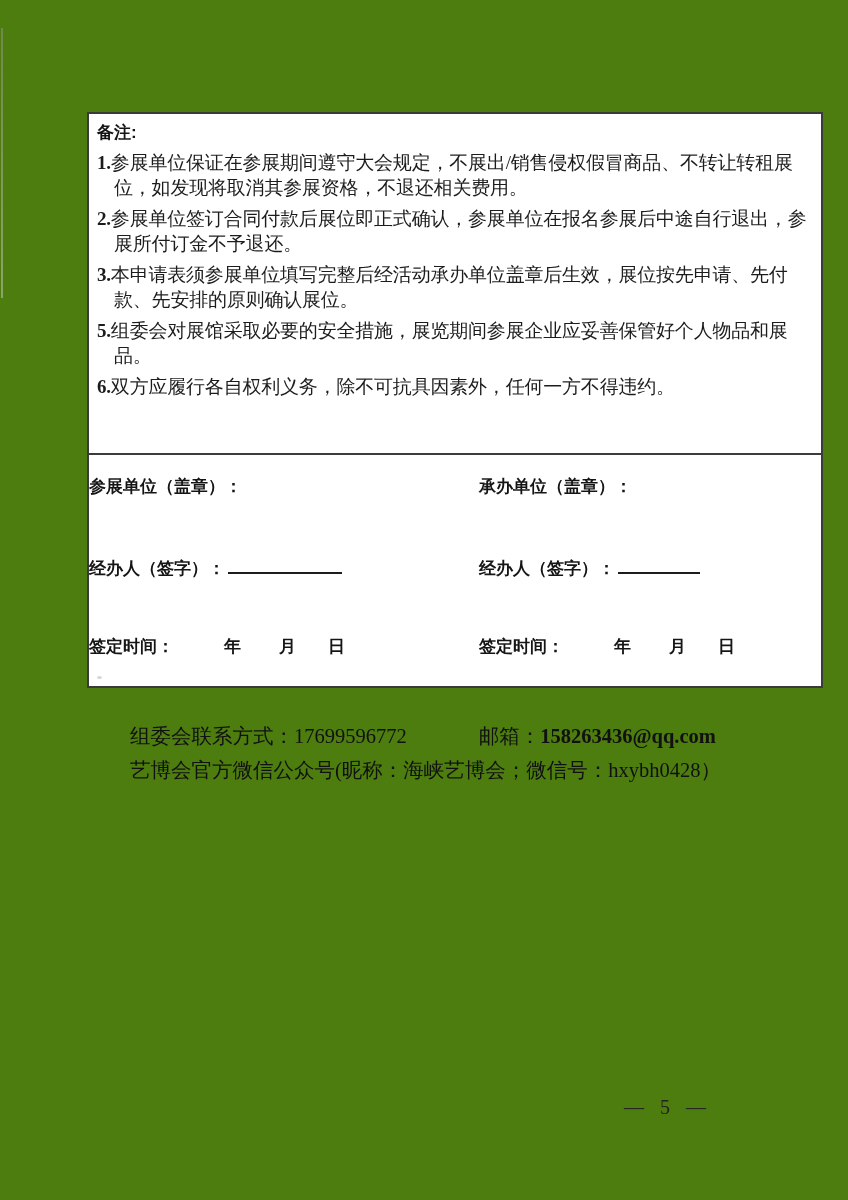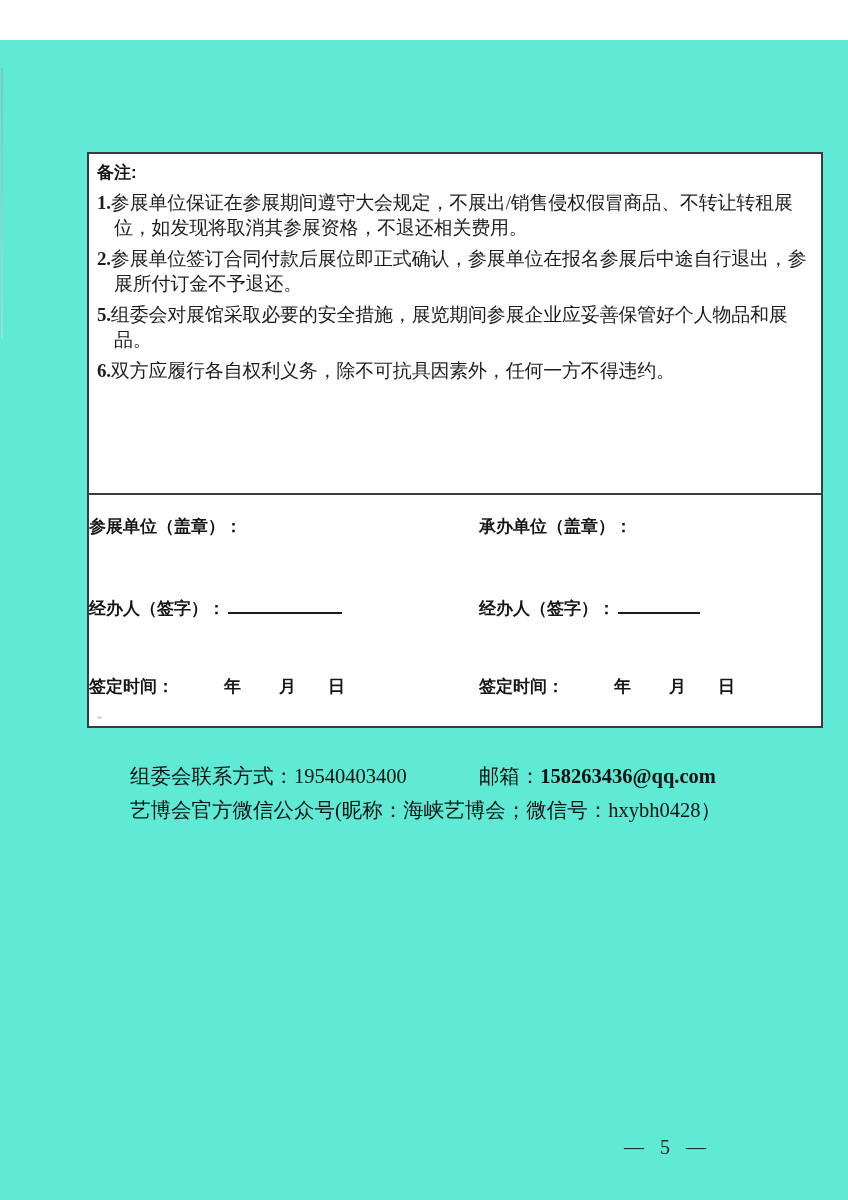--- a/index.html
+++ b/index.html
@@ -4,21 +4,21 @@
 <style>
   * { margin: 0; padding: 0; box-sizing: border-box; }
   html, body {
     width: 848px; height: 1200px;
     background: #ffffff;
     font-family: "Liberation Serif", "DejaVu Serif", serif;
     color: #1c1c1c;
     position: relative;
     overflow: hidden;
   }
-  .page { position: absolute; inset: 0; background: #5eead4; margin-top: 40px; }
+  .page { position: absolute; inset: 0; background: #4d7c0f; }
 
   
   .scan-edge {
     position: absolute; left: 1px; top: 28px;
     width: 2px; height: 270px;
     background: linear-gradient(#9a9a9a, #d8d8d8);
     opacity: 0.45;
   }
   .speck {
     position: absolute; left: 97px; top: 676px;
@@ -108,20 +108,21 @@
 
   <div class="scan-edge"></div>
 
   <div class="notes-box">
 
     <div class="notes-area">
       <div class="notes-title">备注:</div>
 
       <div class="note-item"><span class="note-num">1.</span><span class="note-text">参展单位保证在参展期间遵守大会规定，不展出/销售侵权假冒商品、不转让转租展位，如发现将取消其参展资格，不退还相关费用。</span></div>
       <div class="note-item"><span class="note-num">2.</span><span class="note-text">参展单位签订合同付款后展位即正式确认，参展单位在报名参展后中途自行退出，参展所付订金不予退还。</span></div>
+      <div class="note-item"><span class="note-num">3.</span><span class="note-text">本申请表须参展单位填写完整后经活动承办单位盖章后生效，展位按先申请、先付款、先安排的原则确认展位。</span></div>
       <div class="note-item"><span class="note-num">5.</span><span class="note-text">组委会对展馆采取必要的安全措施，展览期间参展企业应妥善保管好个人物品和展品。</span></div>
       <div class="note-item"><span class="note-num">6.</span><span class="note-text">双方应履行各自权利义务，除不可抗具因素外，任何一方不得违约。</span></div>
 
     </div>
 
     <div class="sig-area">
 
       <div class="sig-row sig-row-stamp">
         <div class="sig-cell">
           <span class="sig-label">参展单位（盖章）：</span>
@@ -148,21 +149,21 @@
           <span class="sig-label">签定时间：</span><span class="date-unit date-y">年</span><span class="date-unit date-m">月</span><span class="date-unit date-d">日</span>
         </div>
       </div>
 
     </div>
   </div>
 
   <div class="contact">
     <div class="contact-line1">
       <span>组委会联系方式：</span>
-        <span>19540403400</span>
+        <span>17699596772</span>
       <span class="email-group"><span>邮箱：</span><span class="email-address">158263436@qq.com</span></span>
     </div>
     <div class="contact-line2">艺博会官方微信公众号(昵称：海峡艺博会；微信号：hxybh0428）</div>
   </div>
 
   <div class="page-footer">— 5 —</div>
 
   <div class="speck"></div>
 
 </div>

